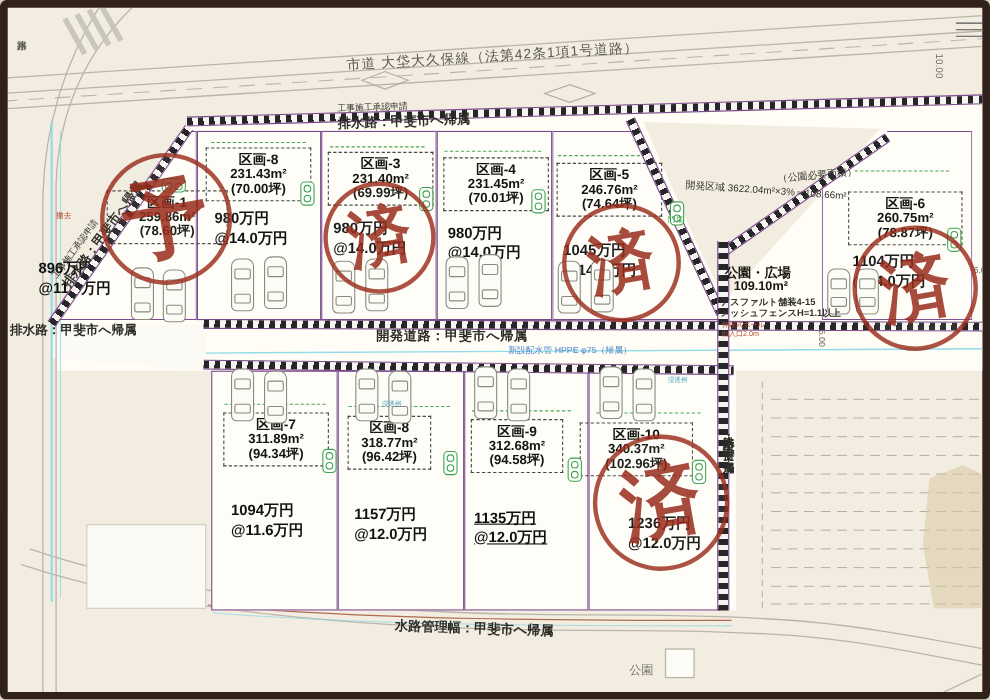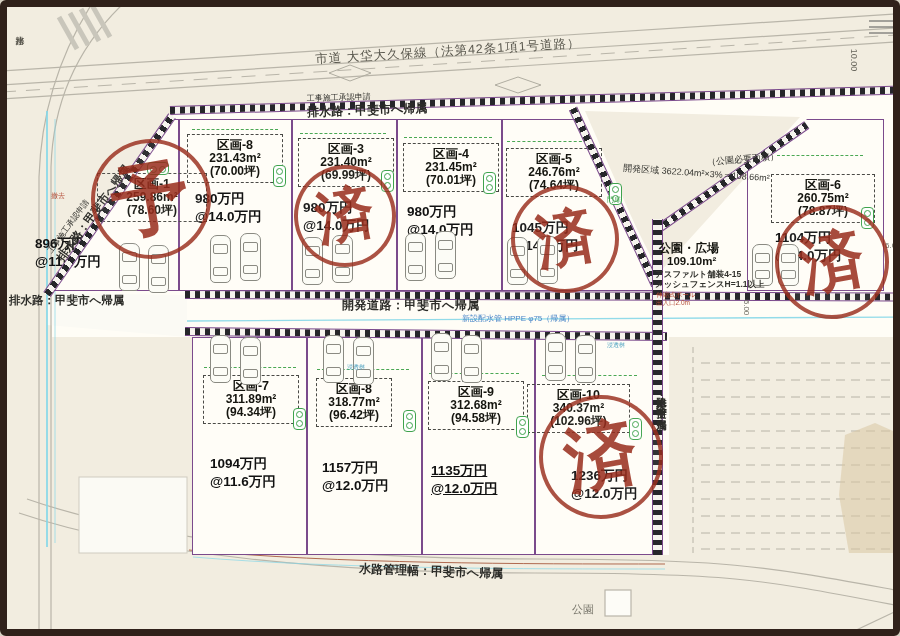--- a/index.html
+++ b/index.html
@@ -158,21 +158,21 @@
   <div class="plabel" style="left:196px;top:368px;width:96px;">
     <div class="pid">区画-7</div>
       <div>311.89m²</div>
       <div>(94.34坪)</div>
     </div>
   <div class="plabel" style="left:309px;top:371px;width:76px;">
     <div class="pid">区画-8</div>
       <div>318.77m²</div>
       <div>(96.42坪)</div>
     </div>
-  <div class="plabel" style="left:421px;top:374px;width:96px;">
+  <div class="plabel" style="left:421px;top:374px;width:84px;">
     <div class="pid">区画-9</div>
       <div>312.68m²</div>
       <div>(94.58坪)</div>
     </div>
   <div class="plabel" style="left:520px;top:377px;width:103px;">
     <div class="pid">区画-10</div>
       <div>340.37m²</div>
       <div>(102.96坪)</div>
     </div>
 

